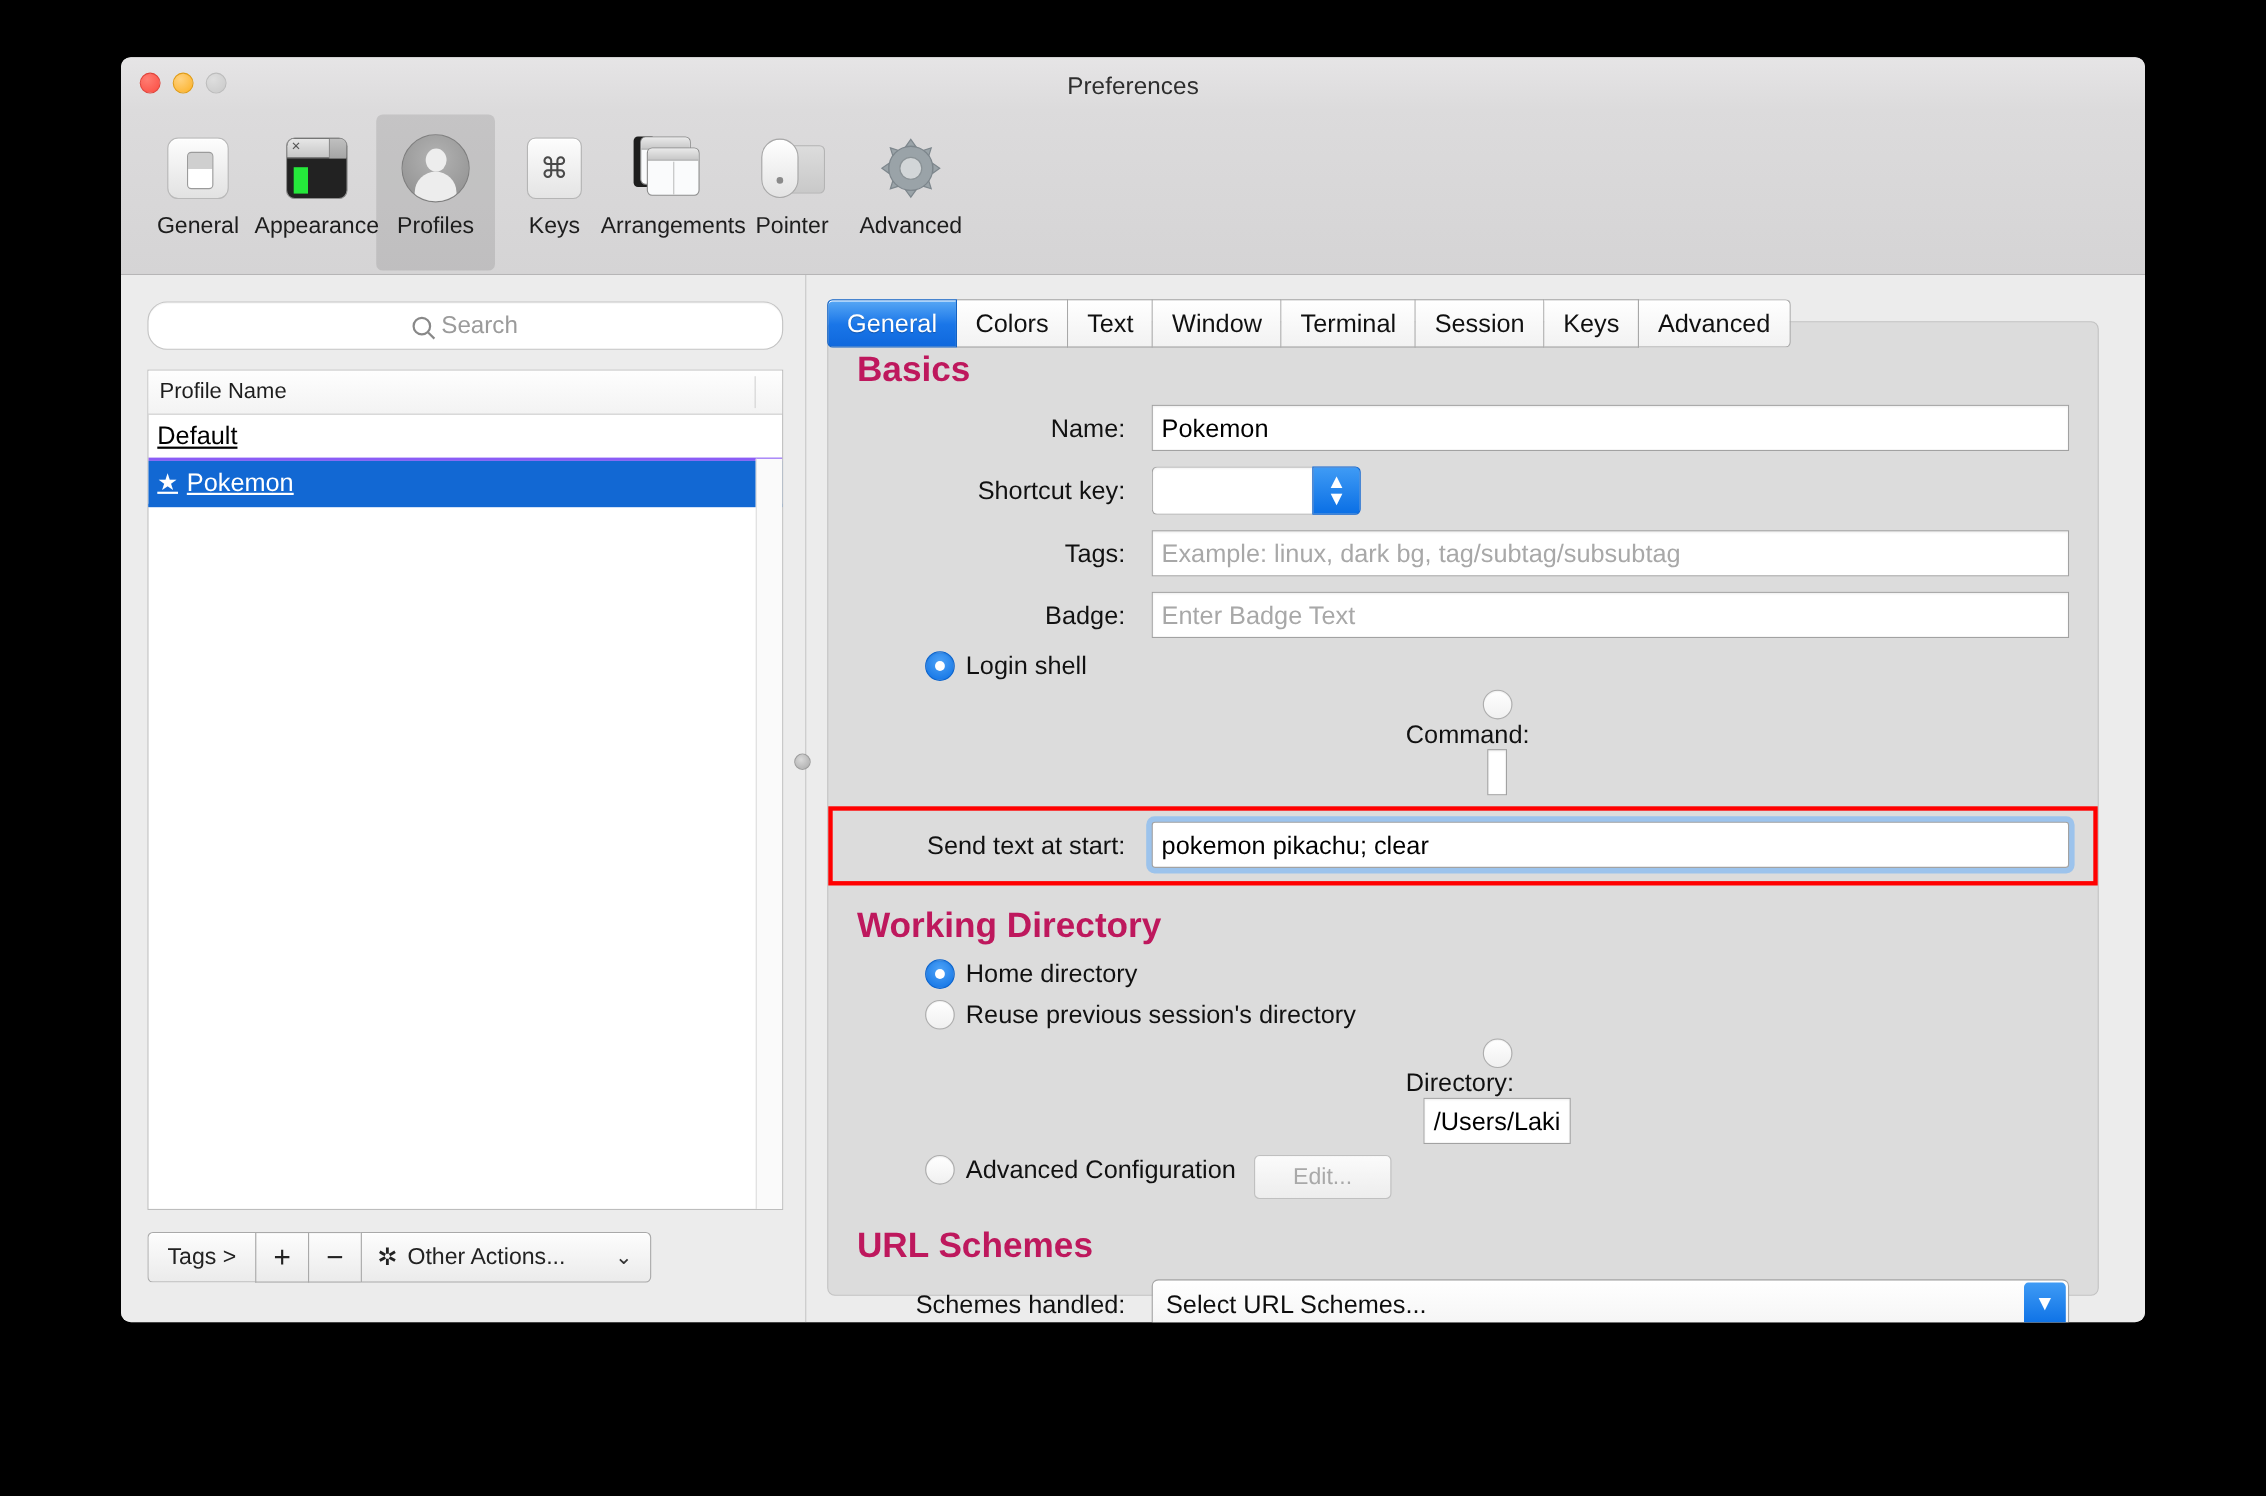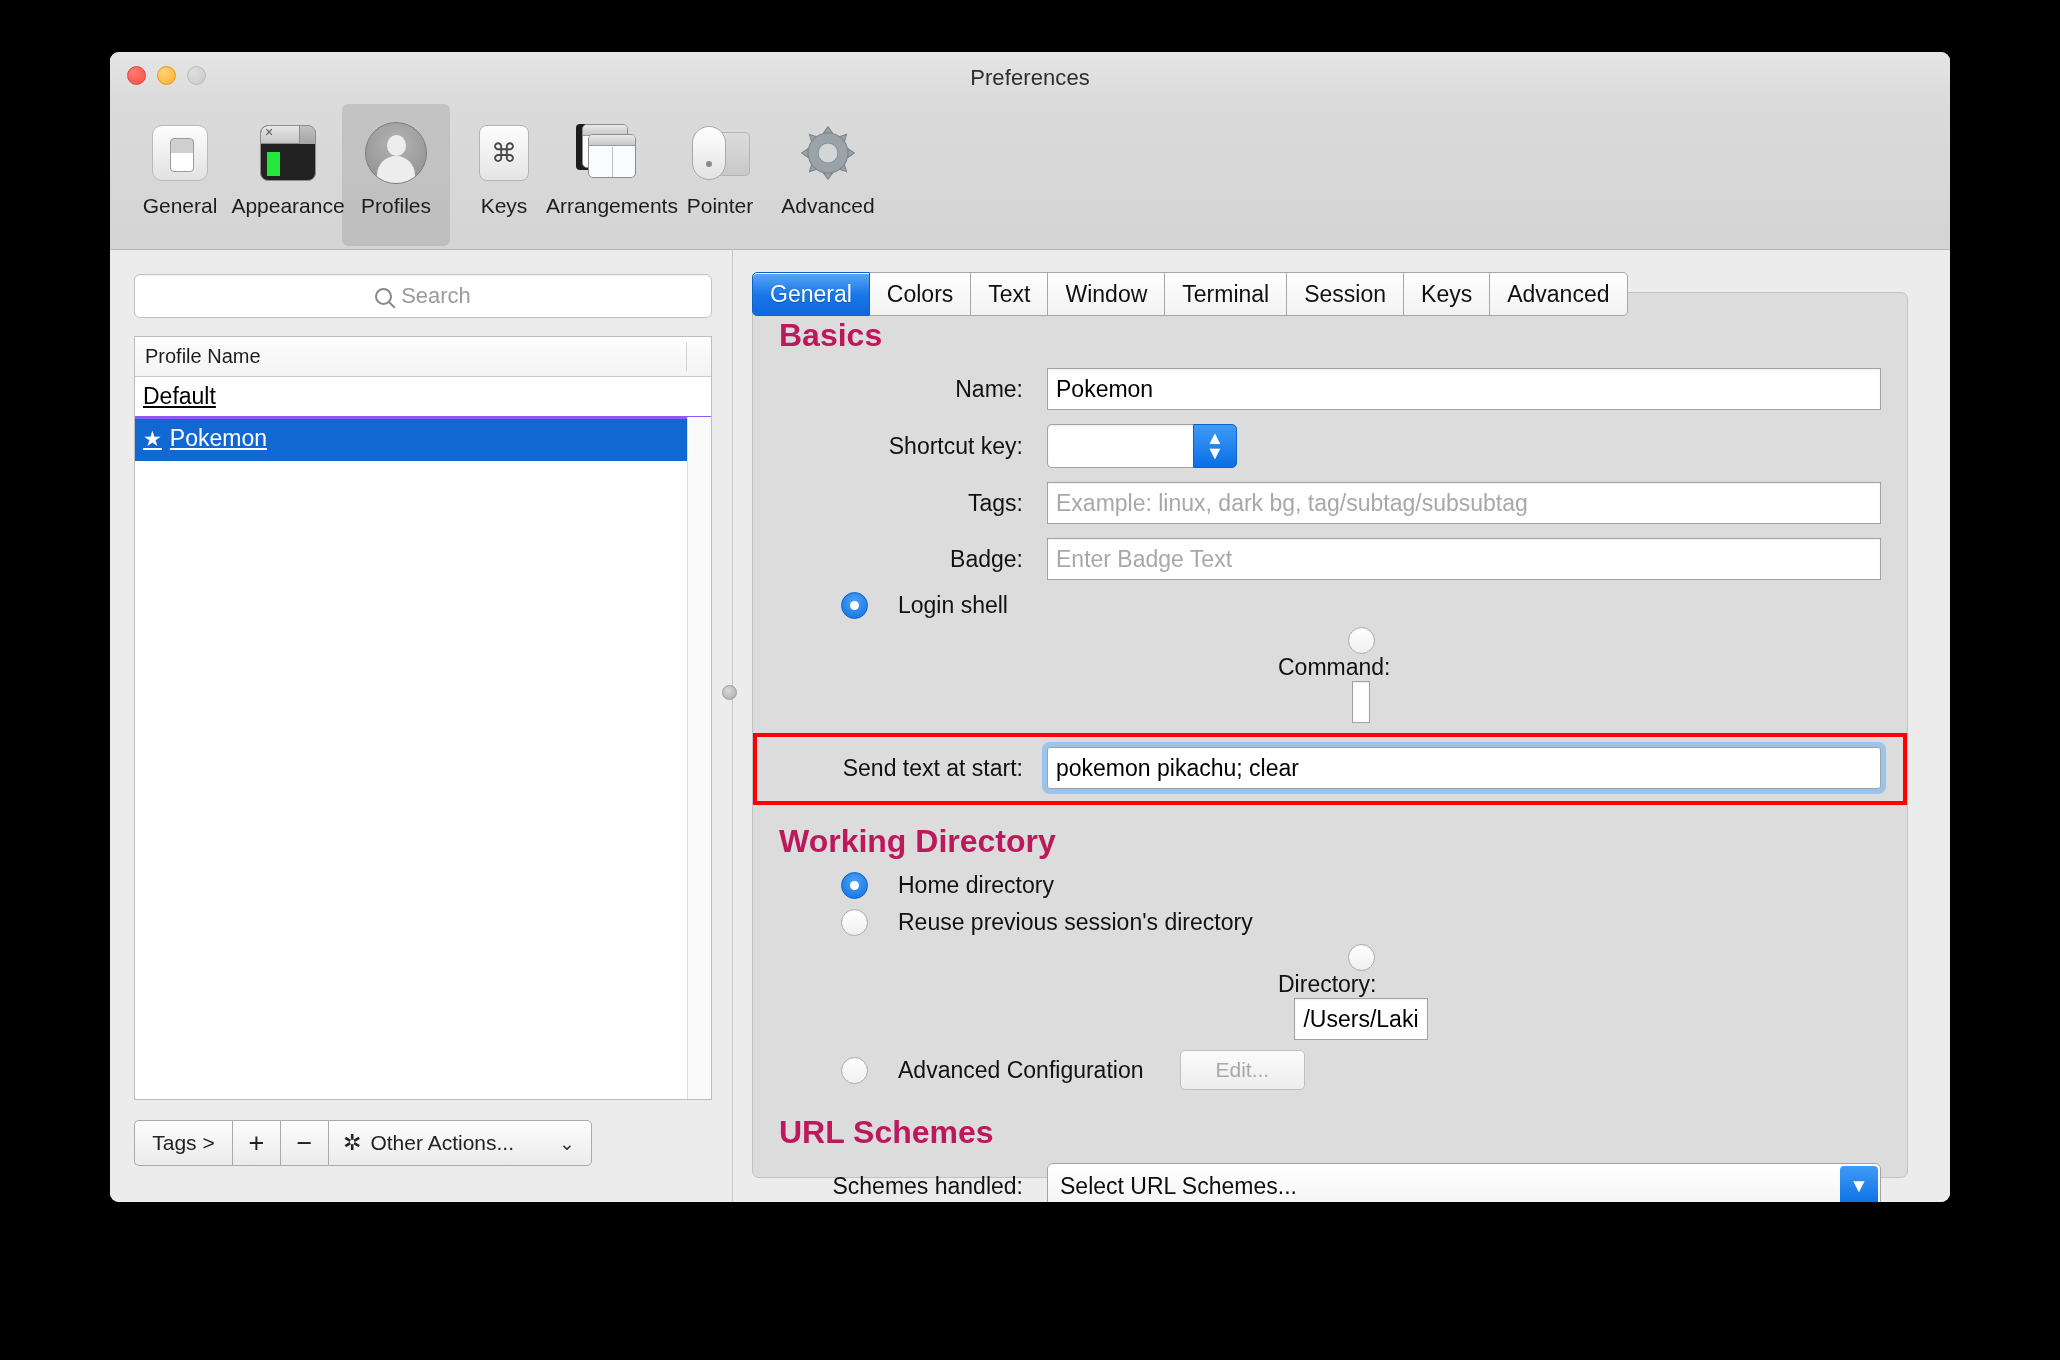--- a/index.html
+++ b/index.html
@@ -145,21 +145,21 @@
   }
   .ic-gear {
     width: 58px; height: 58px; position: relative;
   }
   
   .content { position: relative; height: 952px; background:#ececec; display:flex; }
 
   
   .leftpane { width: 620px; position: relative; padding: 24px 18px 0 24px; }
   .search-field {
-    height: 44px; border-radius: 6px; background:#fff;
+    height: 44px; border-radius: 18px; background:#fff;
     border: 1px solid #c3c3c3;
     display:flex; align-items:center; justify-content:center; gap: 9px;
     box-shadow: inset 0 1px 1px rgba(0,0,0,0.05);
   }
   .search-placeholder{ font-size: 22px; color:#9b9b9b; }
   .mag { width: 17px; height: 17px; border: 2.2px solid #888; border-radius: 50%; position: relative; }
   .mag::after { content:''; position:absolute; right:-6px; bottom:-4px; width:8px; height:2.2px; background:#888; transform: rotate(45deg); }
 
   .list-box {
     margin-top: 18px;
@@ -269,21 +269,21 @@
     box-shadow: inset 0 1px 2px rgba(0,0,0,0.07);
   }
   .stepper .sbtns {
     width: 44px; border-radius: 0 5px 5px 0;
     background: linear-gradient(to bottom,#3f9bf5,#0a6fe5);
     border:1px solid #0c63cf;
     color:#fff; display:flex; flex-direction:column; align-items:center; justify-content:center;
     line-height: 15px; font-size: 18px;
   }
 
-  .radio-row { display:flex; align-items:center; margin-top: 10px; gap: 20px; }
+  .radio-row { display:flex; align-items:flex-start; margin-top: 10px; }
   .radio {
     width: 27px; height: 27px; border-radius:50%;
     background: linear-gradient(to bottom,#ffffff,#f0f0f0);
     border:1px solid #adadad; flex: 0 0 auto;
     box-shadow: inset 0 1px 1px rgba(0,0,0,.06);
   }
   .radio.on {
     background: radial-gradient(circle at 50% 35%, #4ea3f7, #0c6fe3);
     border-color:#0a63cd; position:relative;
   }

